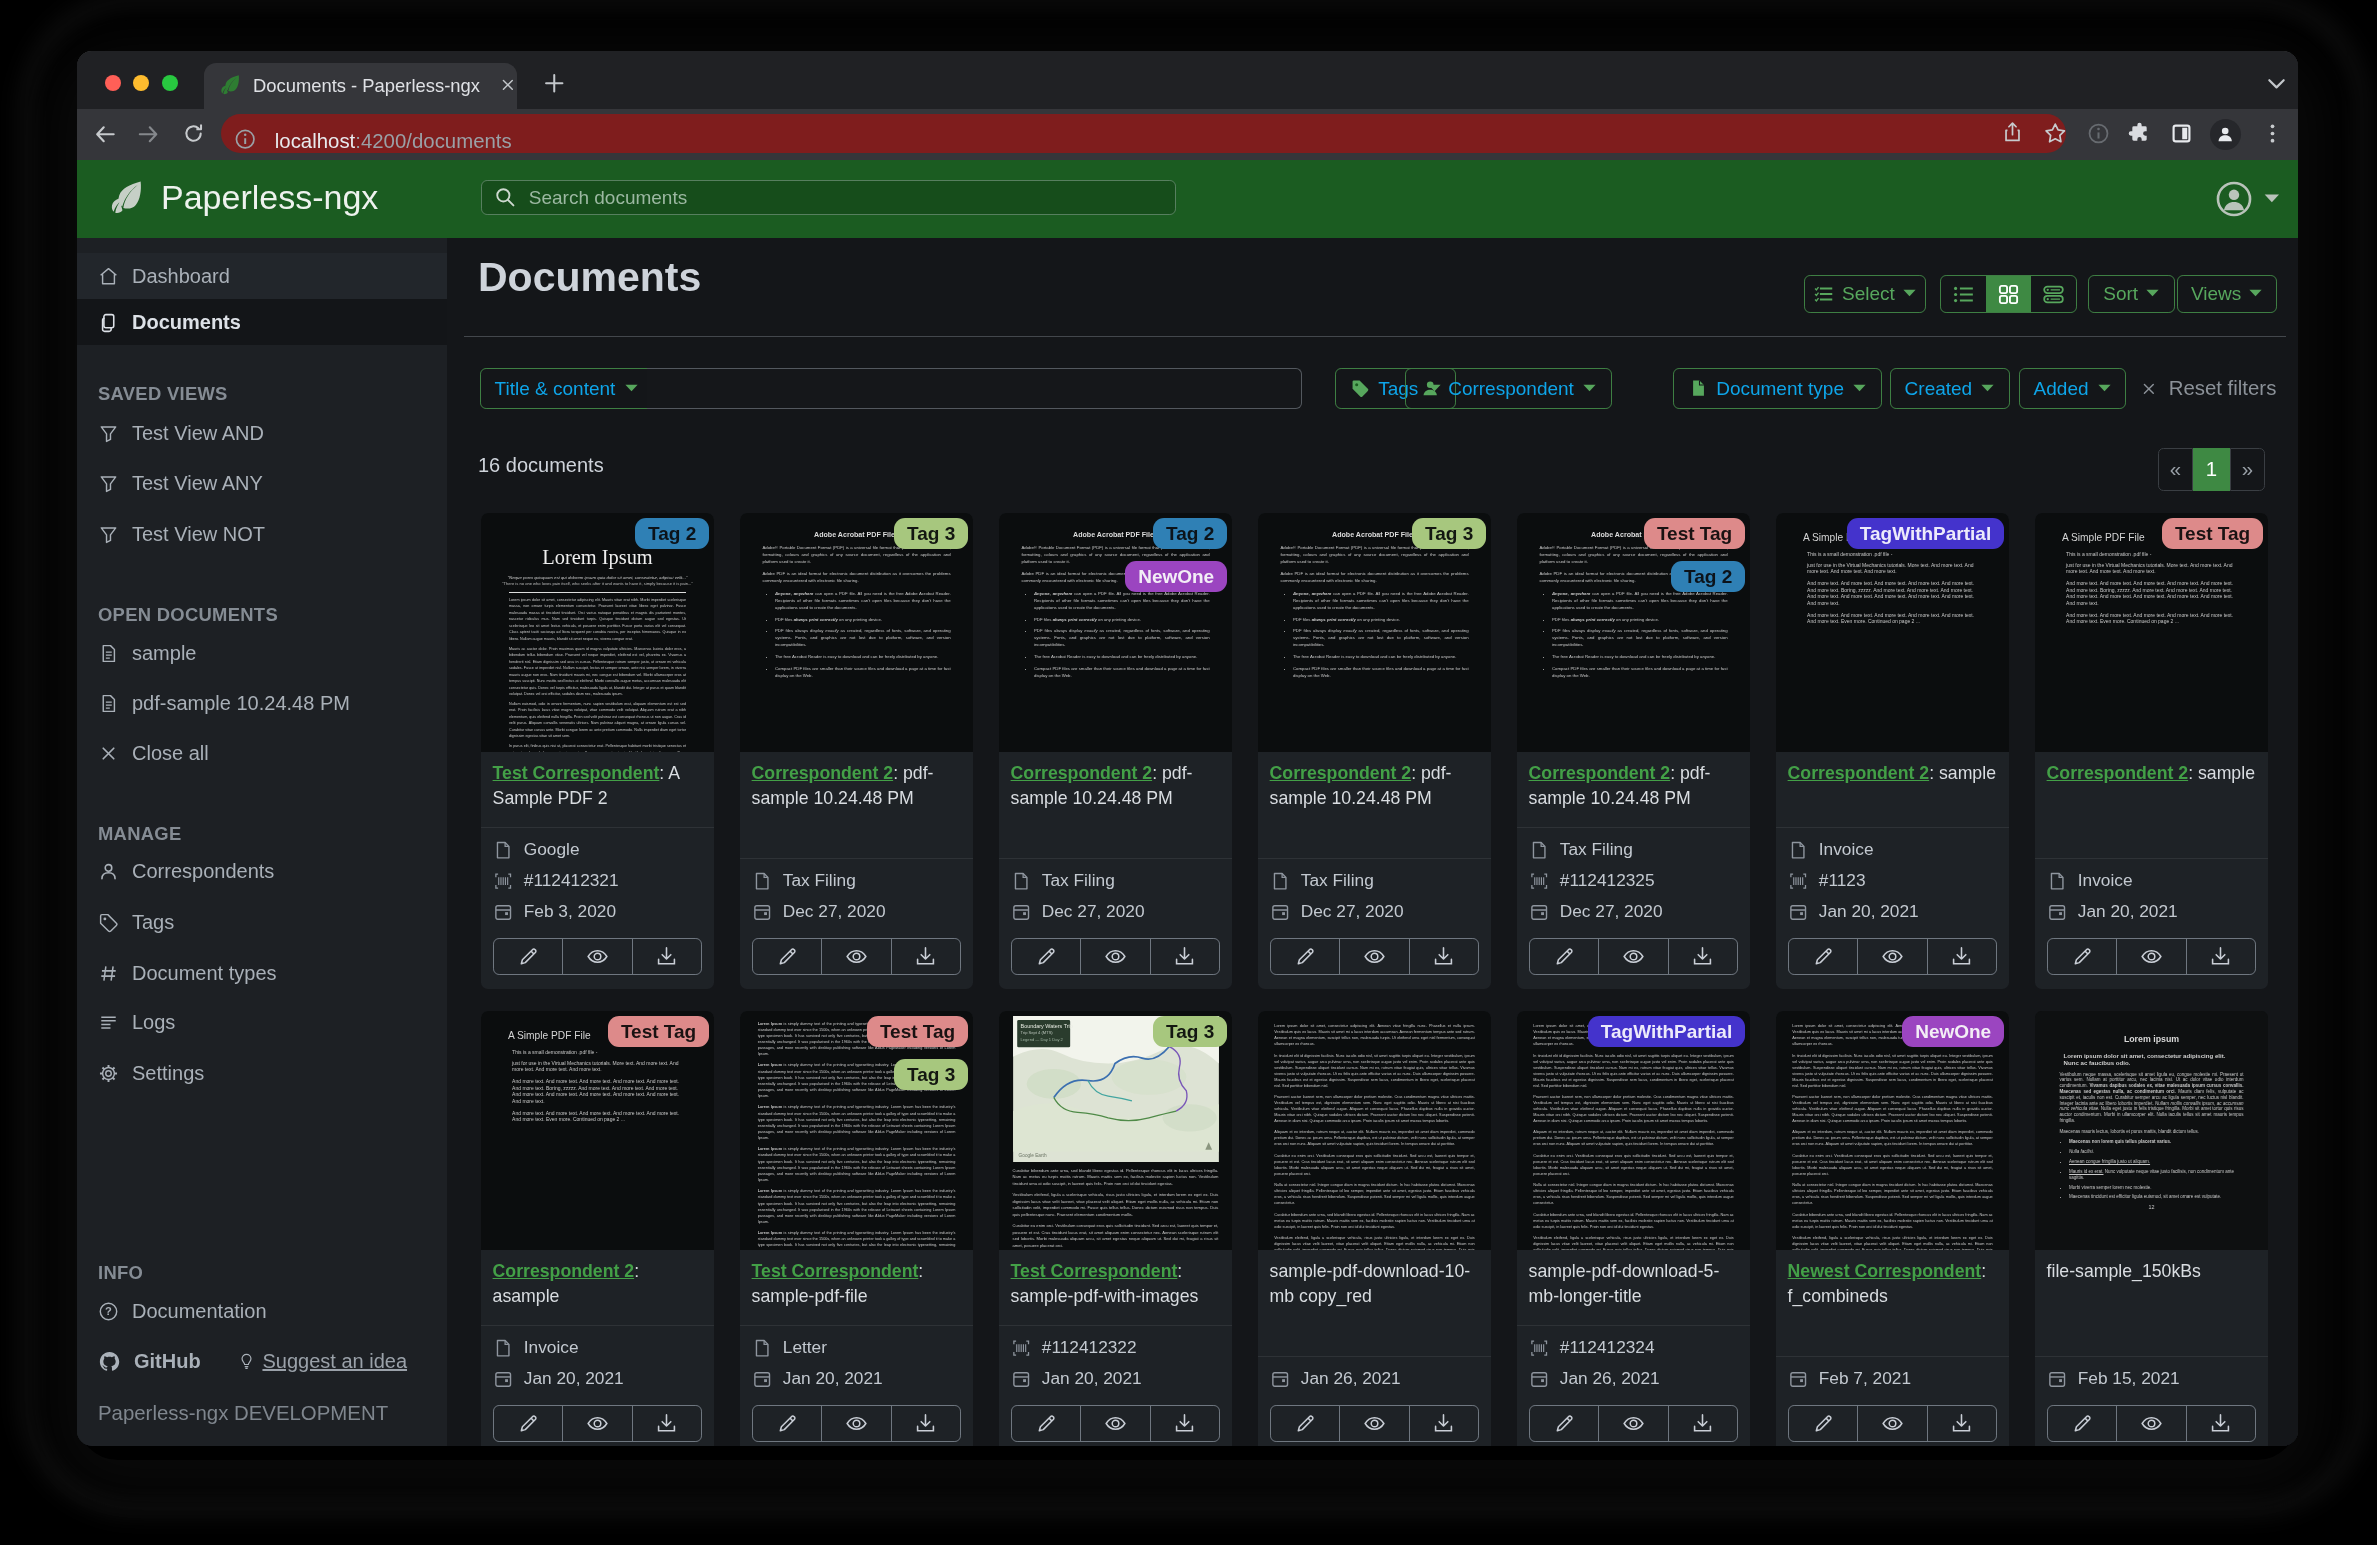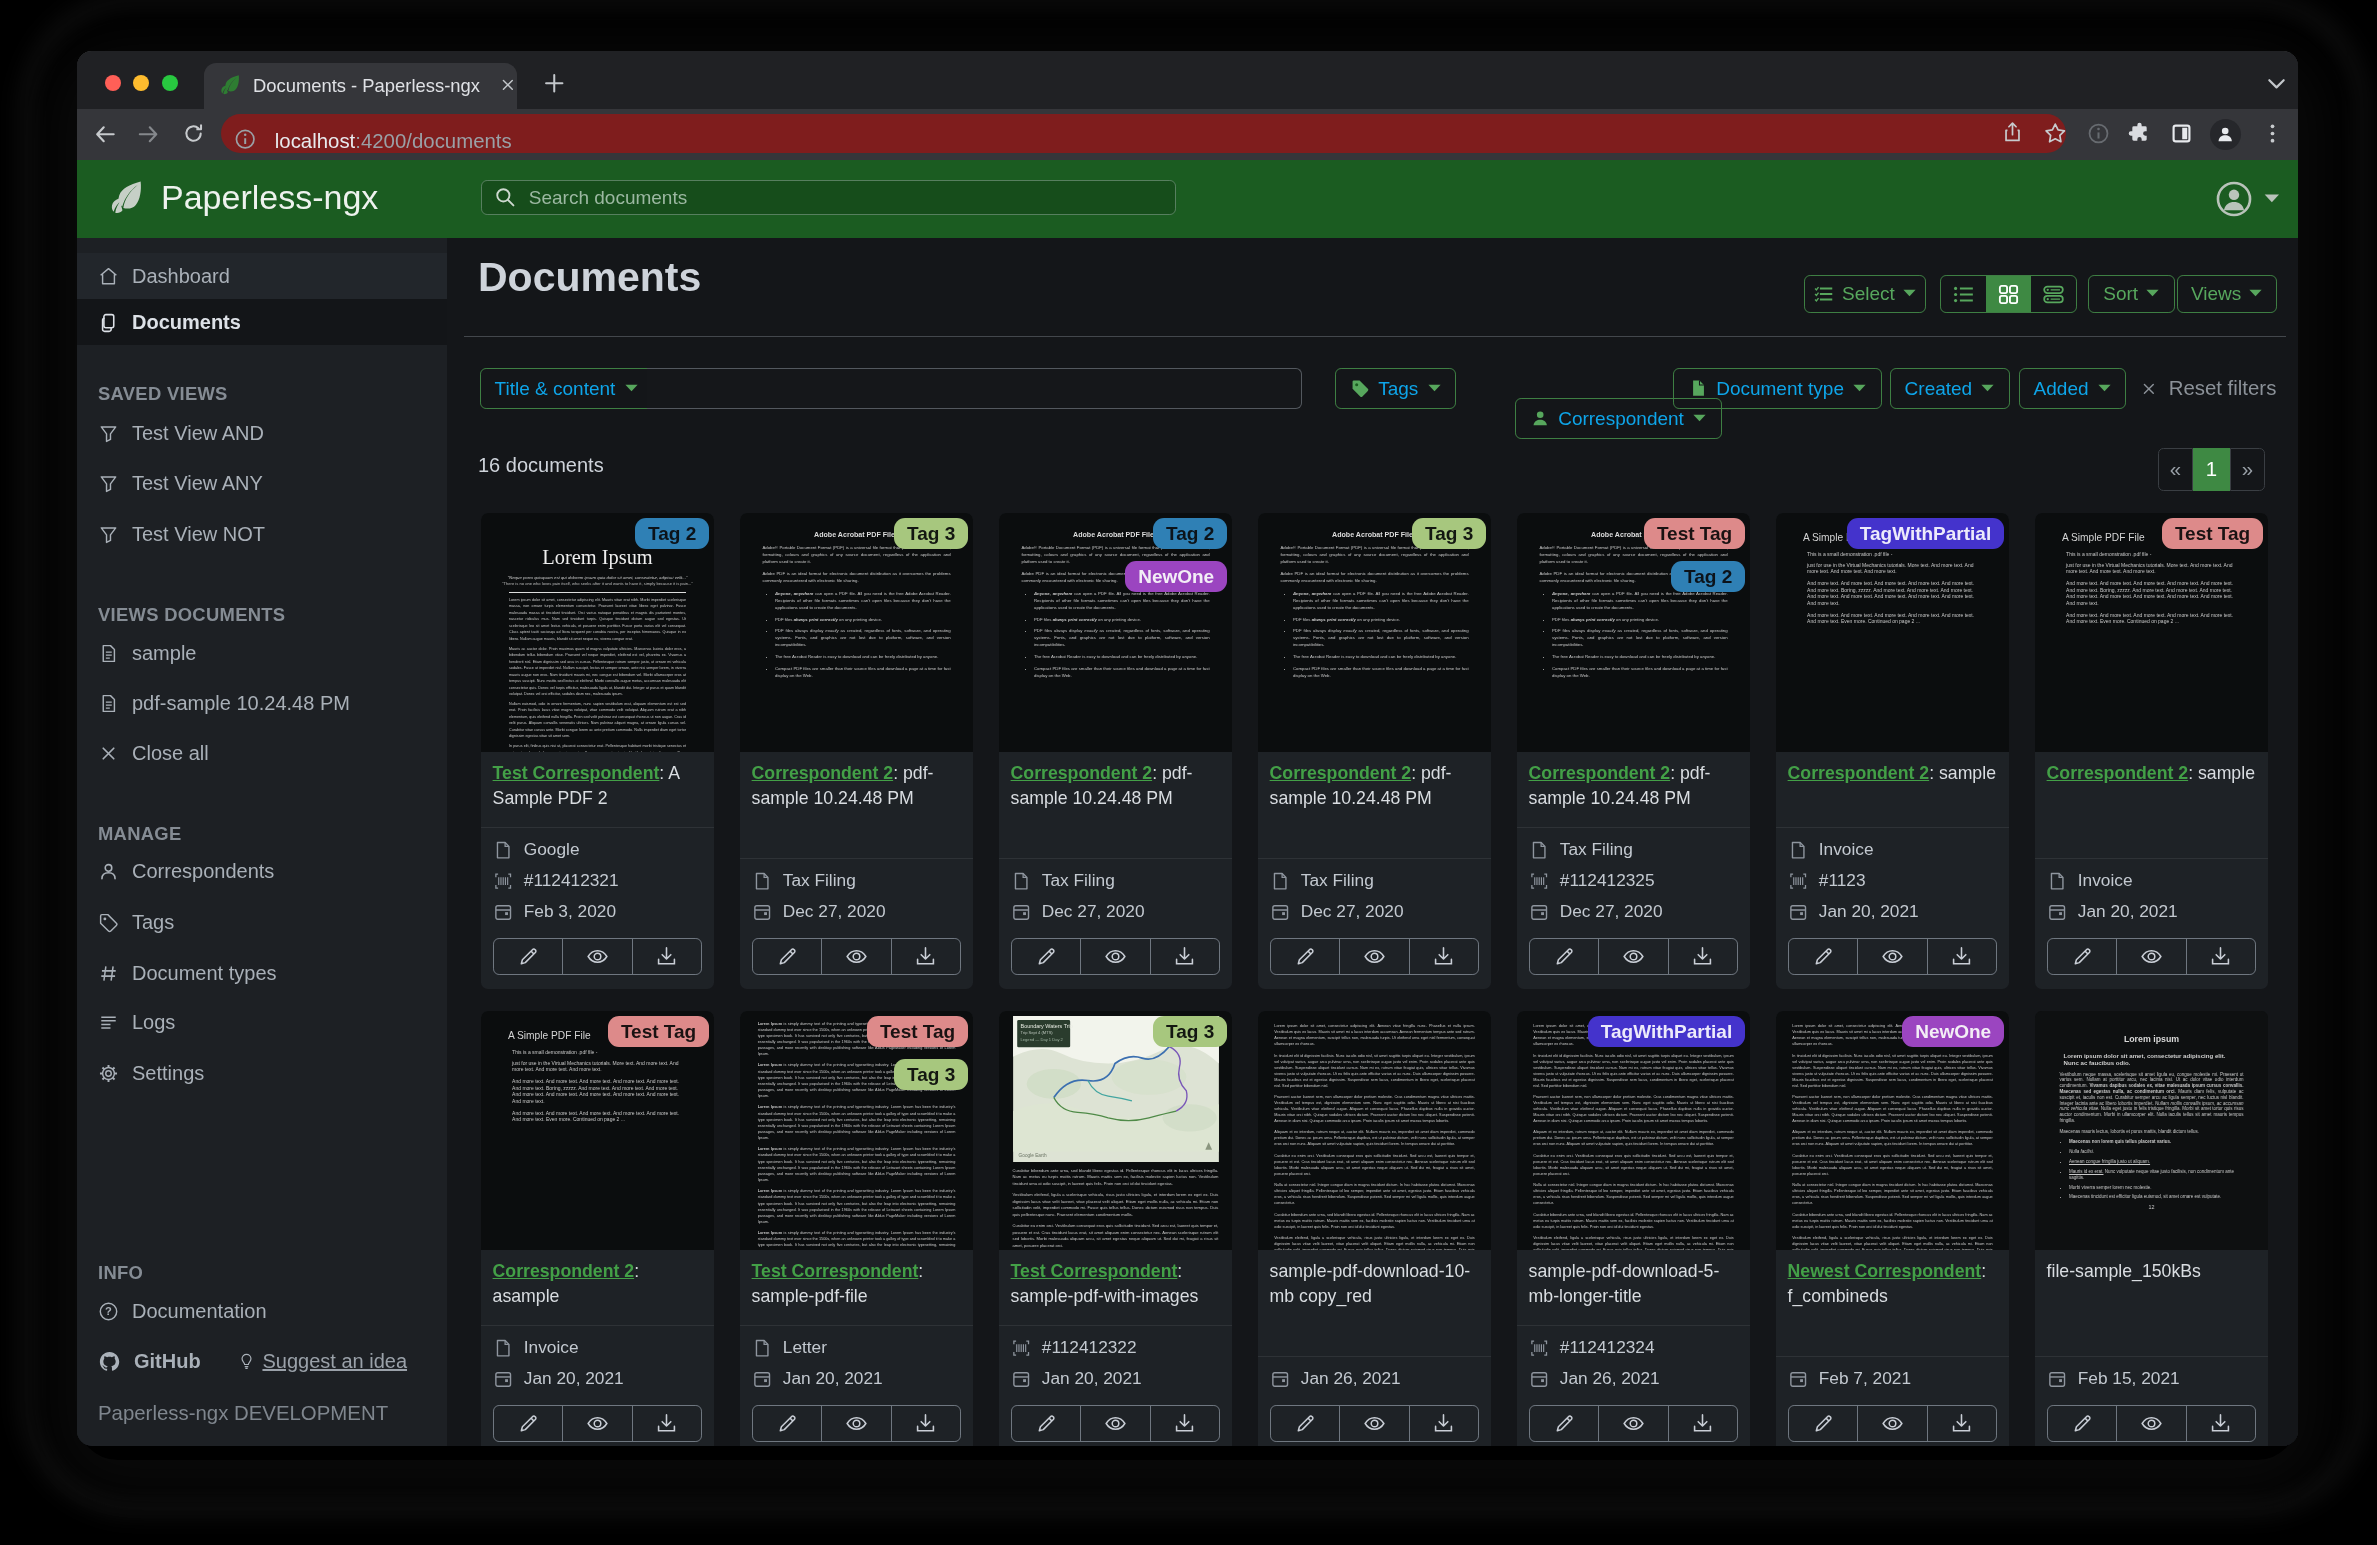--- a/index.html
+++ b/index.html
@@ -279,21 +279,21 @@
           <span>Test View ANY</span>
         </div>
         <div class="sbitem " style="top:273px">
           <span style="display:inline-block;width:21px;height:21px;color:currentColor;flex:none;">
             <svg class="" width="21" height="21" viewBox="0 0 32 32">
               <path d="M5 6 H27 L19 16.5 V25 L13 28 V16.5 Z" fill="none" stroke="currentColor" stroke-width="2.2" stroke-linejoin="round"></path>
             </svg>
           </span>
           <span>Test View NOT</span>
         </div>
-        <div class="sbhead" style="top:366px">VIEWS DOCUMENTS</div>
+        <div class="sbhead" style="top:366px">OPEN DOCUMENTS</div>
         <div class="sbitem " style="top:392px">
           <span style="display:inline-block;width:21px;height:21px;color:currentColor;flex:none;">
             <svg class="" width="21" height="21" viewBox="0 0 32 32">
               <path d="M8 4 H19 L25 10 V28 H8 Z" fill="none" stroke="currentColor" stroke-width="2.2" stroke-linejoin="round"></path>
               <path d="M12 14 H21 M12 18.5 H21 M12 23 H18" stroke="currentColor" stroke-width="2"></path>
             </svg>
           </span>
           <span>sample</span>
         </div>
         <div class="sbitem " style="top:442px">
@@ -445,21 +445,21 @@
                 </svg></span></span></div>
         <div id="finput"></div>
         <div class="fbtn" style="left:855px;"><span style="display:inline-block;width:20.4px;height:20.4px;color:#57a75d;">
               <svg class="" width="20.4" height="20.4" viewBox="0 0 32 32">
                 <path fill="currentColor" d="M4 6 a2 2 0 0 1 2-2 h9 l13 13 a2.5 2.5 0 0 1 0 3.5 l-8.5 8.5 a2.5 2.5 0 0 1 -3.5 0 L4 17 Z"></path>
                 <circle cx="10.5" cy="10.5" r="2.4" fill="#1b5c21"></circle>
               </svg>
             </span>Tags<span class="gcaret"><span style="display:inline-block;width:15px;height:15px;color:#57a75d;"><svg class="" width="15" height="15" viewBox="0 0 32 32">
                   <path d="M3 10 L29 10 L16 24 Z" fill="currentColor"></path>
                 </svg></span></span></div>
-        <div class="fbtn" style="left:1035px;margin-top:30px;"><span style="display:inline-block;width:20.4px;height:20.4px;color:#57a75d;">
+        <div class="fbtn" style="left:925px;"><span style="display:inline-block;width:20.4px;height:20.4px;color:#57a75d;">
               <svg class="" width="20.4" height="20.4" viewBox="0 0 32 32">
                 <circle cx="16" cy="10.5" r="5.2" fill="currentColor"></circle>
                 <path d="M5.5 27 C6.5 20.5 11 18.3 16 18.3 C21 18.3 25.5 20.5 26.5 27 Z" fill="currentColor"></path>
               </svg>
             </span>Correspondent<span class="gcaret"><span style="display:inline-block;width:15px;height:15px;color:#57a75d;"><svg class="" width="15" height="15" viewBox="0 0 32 32">
                   <path d="M3 10 L29 10 L16 24 Z" fill="currentColor"></path>
                 </svg></span></span></div>
         <div class="fbtn" style="left:1193px;"><span style="display:inline-block;width:20.4px;height:20.4px;color:#57a75d;">
               <svg class="" width="20.4" height="20.4" viewBox="0 0 32 32">
                 <path fill="currentColor" d="M8 4 H18 L25 11 V28 H8 Z"></path>

